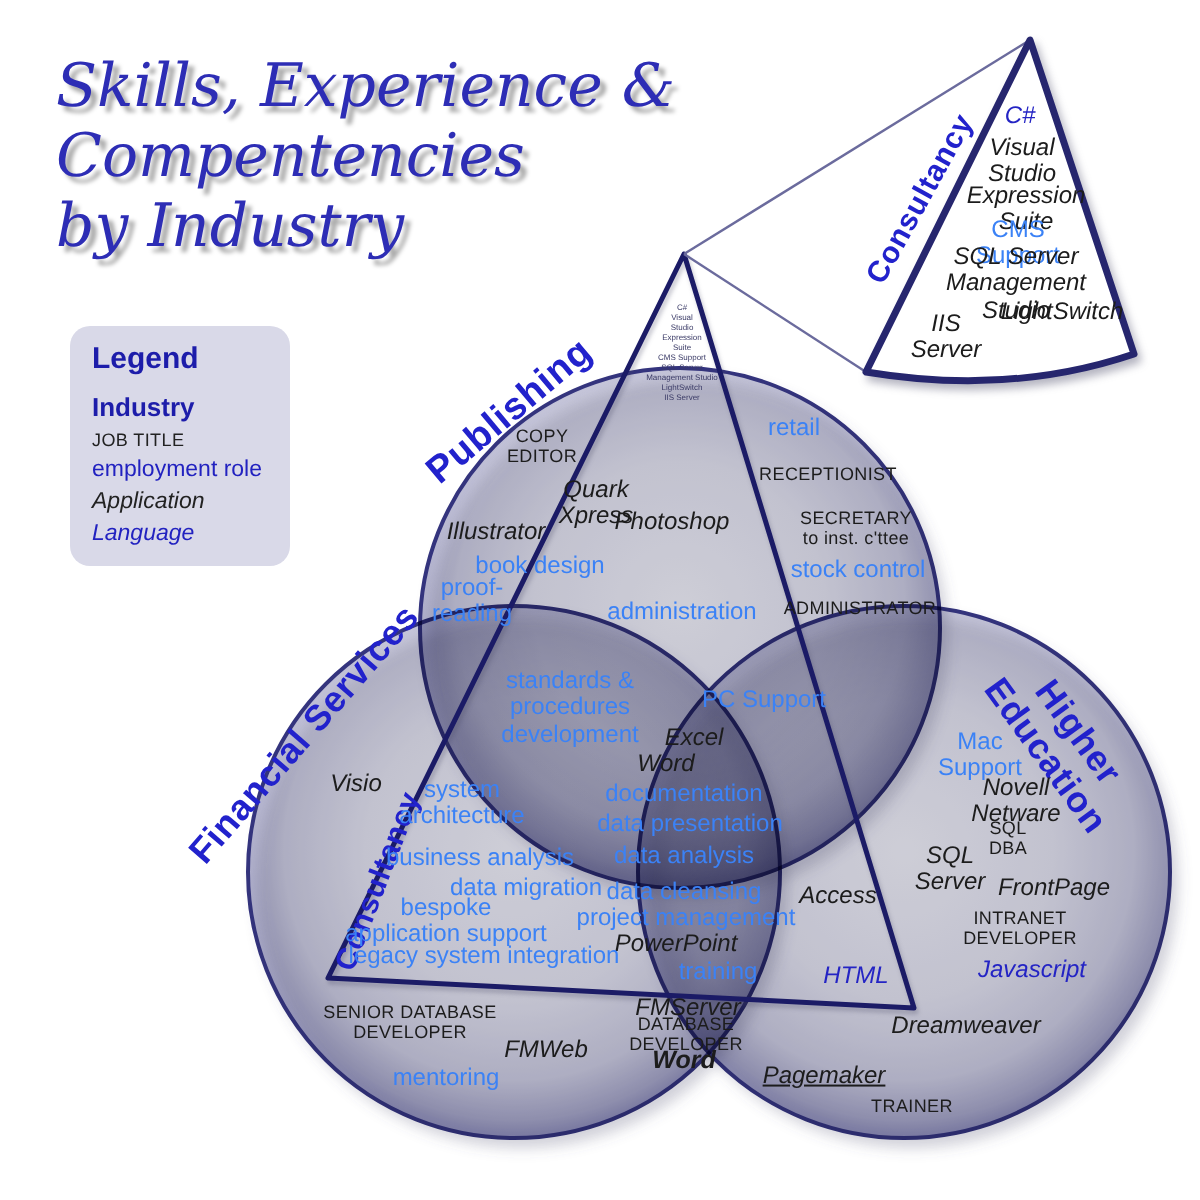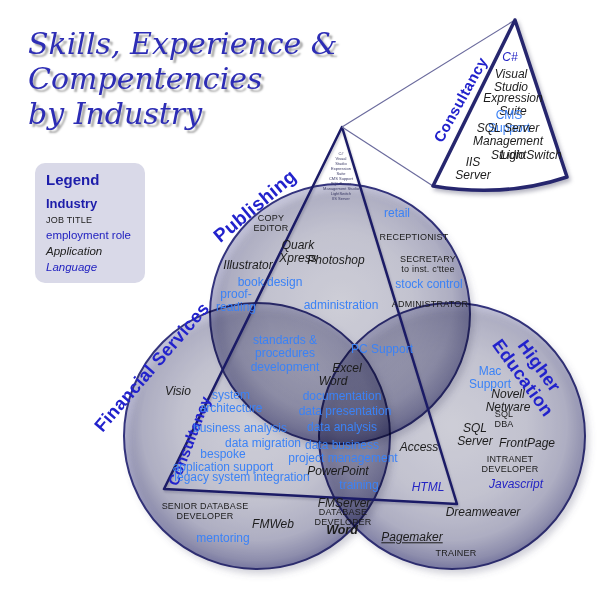--- a/index.html
+++ b/index.html
@@ -111,21 +111,21 @@
       <div class="lbl job" style="left: 430px; top: 304px; transform: translate(-50%, -50%);">ADMINISTRATOR</div>
       <div class="lbl role" style="left: 285px; top: 354px; transform: translate(-50%, -50%);">standards &amp;
 procedures
 development</div>
       <div class="lbl role" style="left: 382px; top: 350px; transform: translate(-50%, -50%);">PC Support</div>
       <div class="lbl app" style="left: 347px; top: 369px; transform: translate(-50%, -50%);">Excel</div>
       <div class="lbl app" style="left: 333px; top: 382px; transform: translate(-50%, -50%);">Word</div>
       <div class="lbl role" style="left: 342px; top: 397px; transform: translate(-50%, -50%);">documentation</div>
       <div class="lbl role" style="left: 345px; top: 412px; transform: translate(-50%, -50%);">data presentation</div>
       <div class="lbl role" style="left: 342px; top: 428px; transform: translate(-50%, -50%);">data analysis</div>
-      <div class="lbl role" style="left: 342px; top: 446px; transform: translate(-50%, -50%);">data business</div>
+      <div class="lbl role" style="left: 342px; top: 446px; transform: translate(-50%, -50%);">data cleansing</div>
       <div class="lbl role" style="left: 343px; top: 459px; transform: translate(-50%, -50%);">project management</div>
       <div class="lbl app" style="left: 338px; top: 472px; transform: translate(-50%, -50%);">PowerPoint</div>
       <div class="lbl role" style="left: 359px; top: 486px; transform: translate(-50%, -50%);">training</div>
       <div class="lbl app" style="left: 344px; top: 504px; transform: translate(-50%, -50%);">FMServer</div>
       <div class="lbl job" style="left: 343px; top: 517px; transform: translate(-50%, -50%);">DATABASE
 DEVELOPER</div>
       <div class="lbl app-bold" style="left: 342px; top: 530px; transform: translate(-50%, -50%);">Word</div>
       <div class="lbl app" style="left: 178px; top: 392px; transform: translate(-50%, -50%);">Visio</div>
       <div class="lbl role" style="left: 231px; top: 402px; transform: translate(-50%, -50%);">system
 architecture</div>

